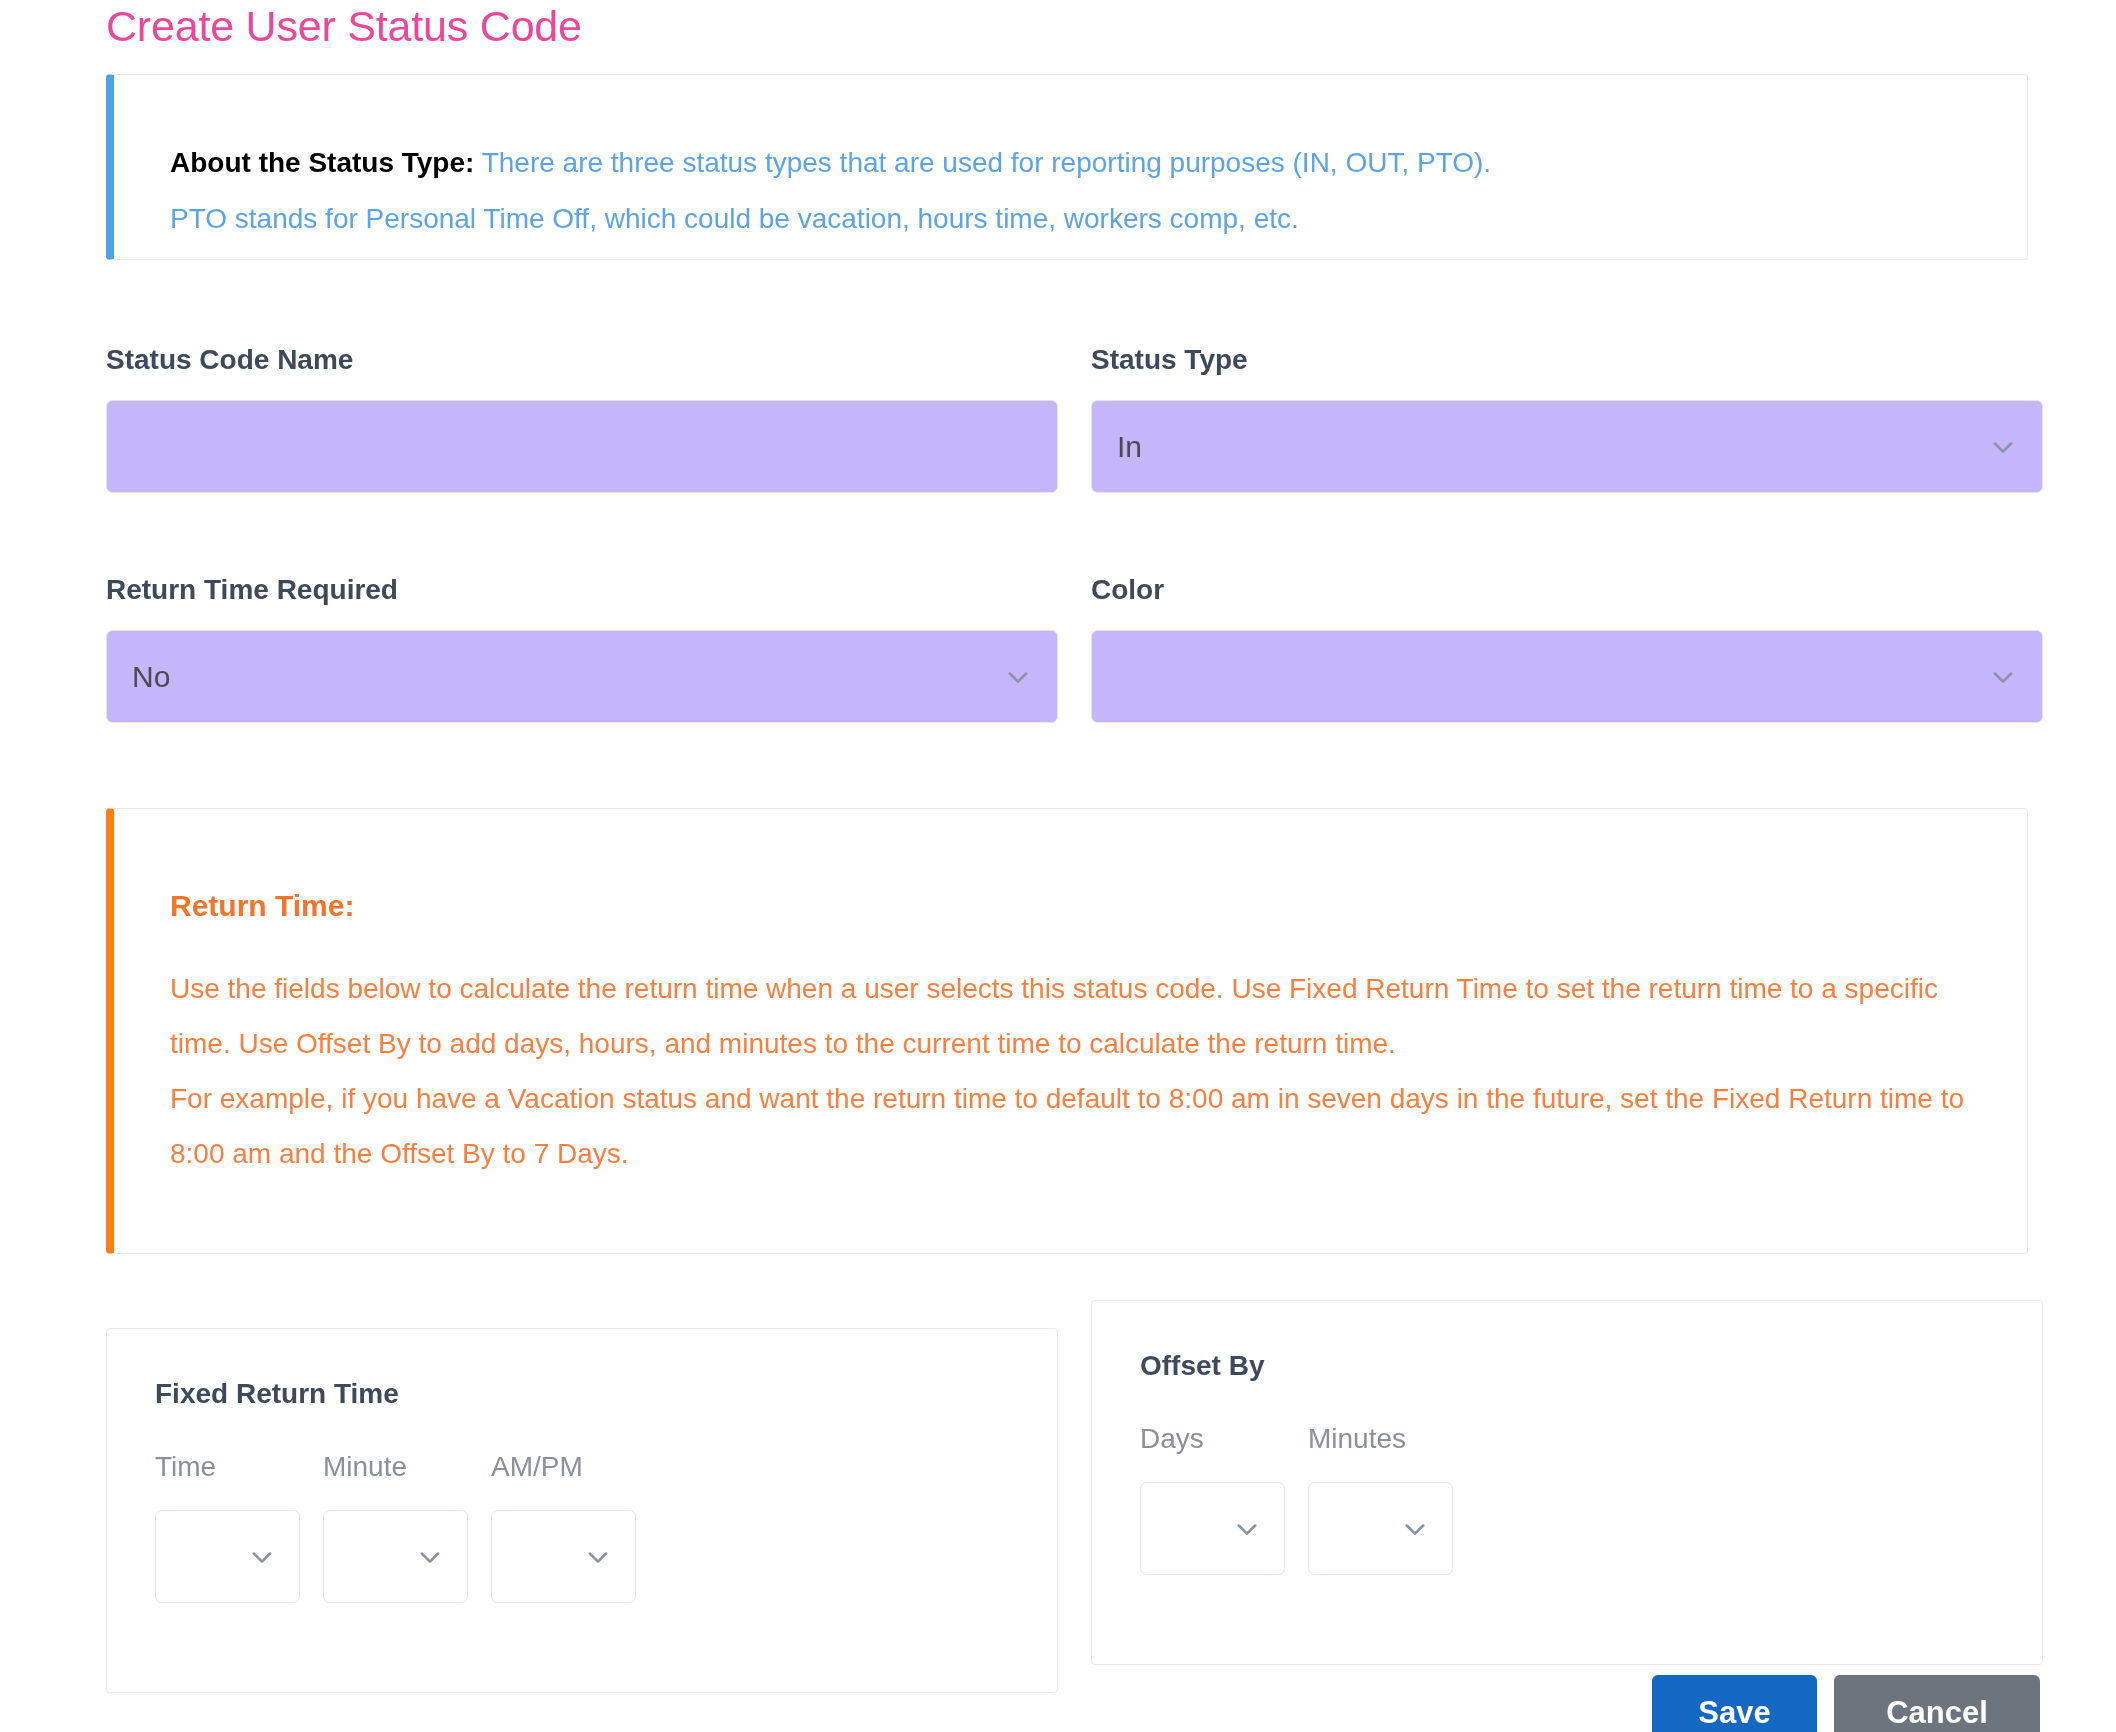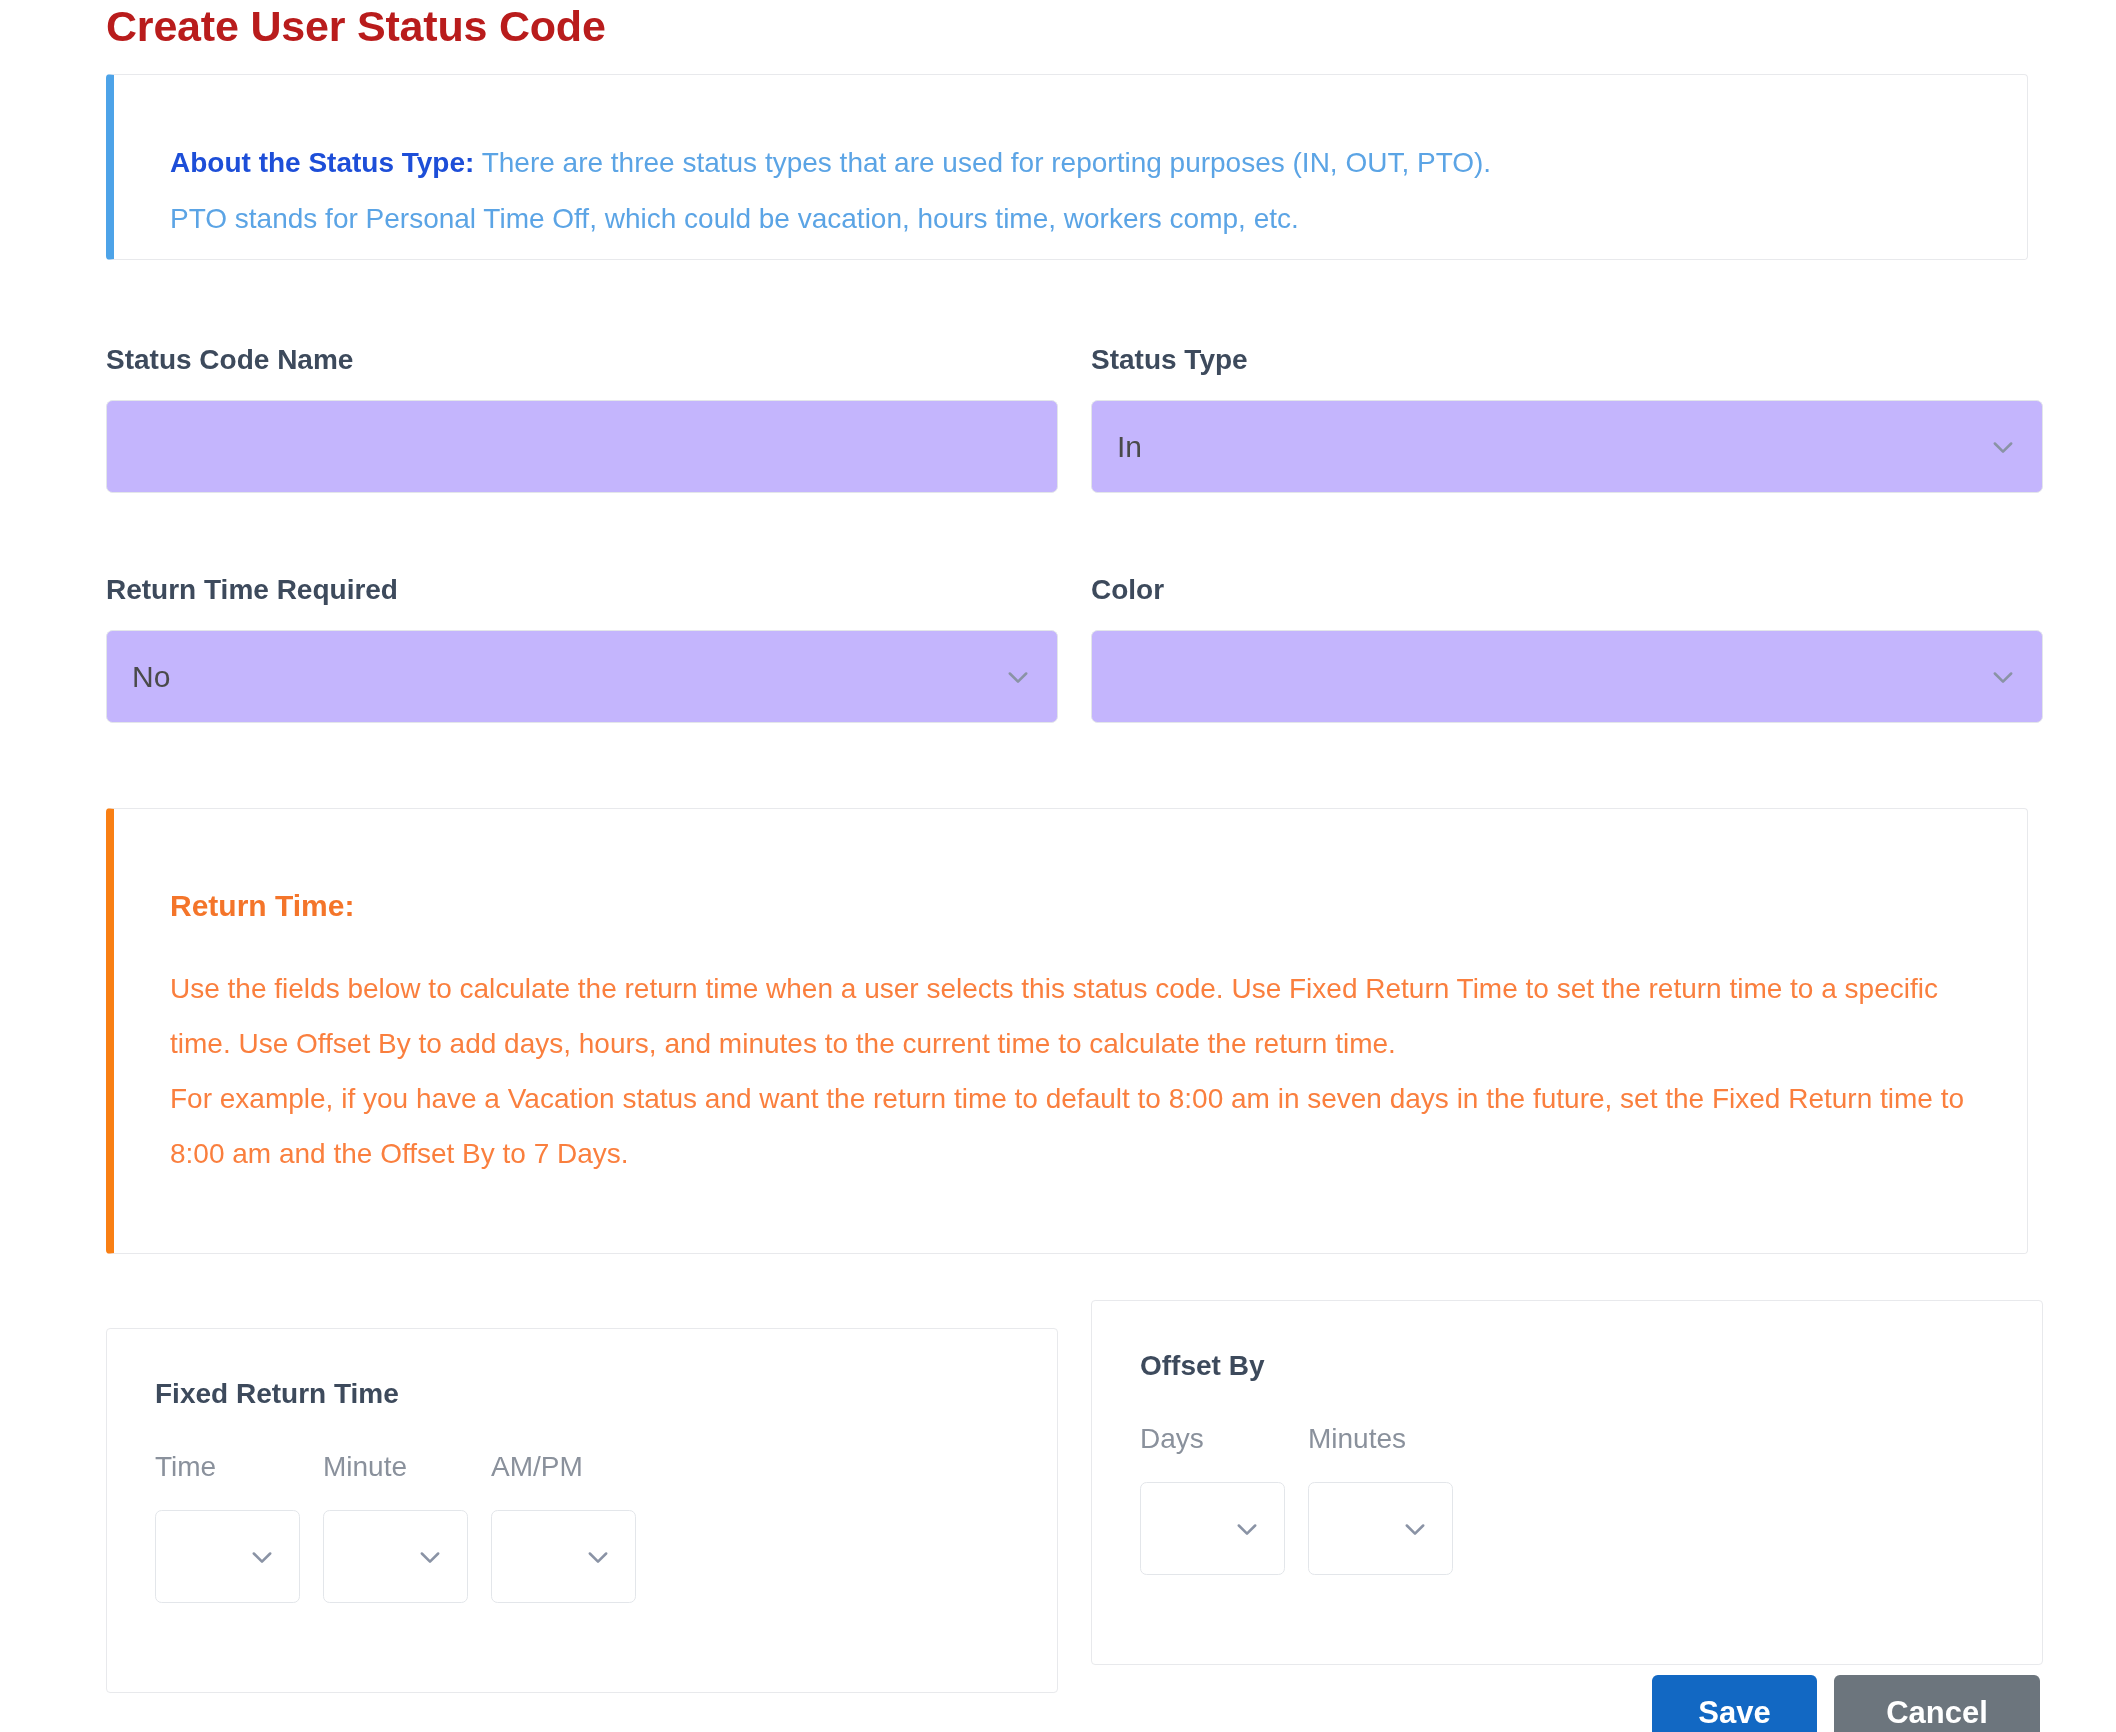--- a/index.html
+++ b/index.html
@@ -21,22 +21,22 @@
     box-sizing: border-box;
     padding: 0 0 0 0;
   }
 
   
   .page-title {
     position: absolute;
     left: 106px;
     top: 1.7px;
     font-size: 43px;
-    font-weight: bold;
-    color: #b91c1c;
+    font-weight: normal;
+    color: #ec4899;
     letter-spacing: -0.2px;
     white-space: nowrap;
   }
 
   
   .callout {
     position: absolute;
     box-sizing: border-box;
     background: #ffffff;
     border: 0.8px solid #e8e9ec;
@@ -63,21 +63,21 @@
     right: 46px;
     top: 0;
   }
   .info-text {
     color: #5ba4e5;
     font-size: 28px;
     line-height: 56px;
   }
   .info-text .lead {
     font-weight: bold;
-    color: #1d4ed8;
+    color: #000000;
   }
   .warn-title {
     color: #f4752a;
     font-size: 30px;
     font-weight: bold;
     line-height: 1;
   }
   .warn-text {
     color: #fa7f3e;
     font-size: 28px;

